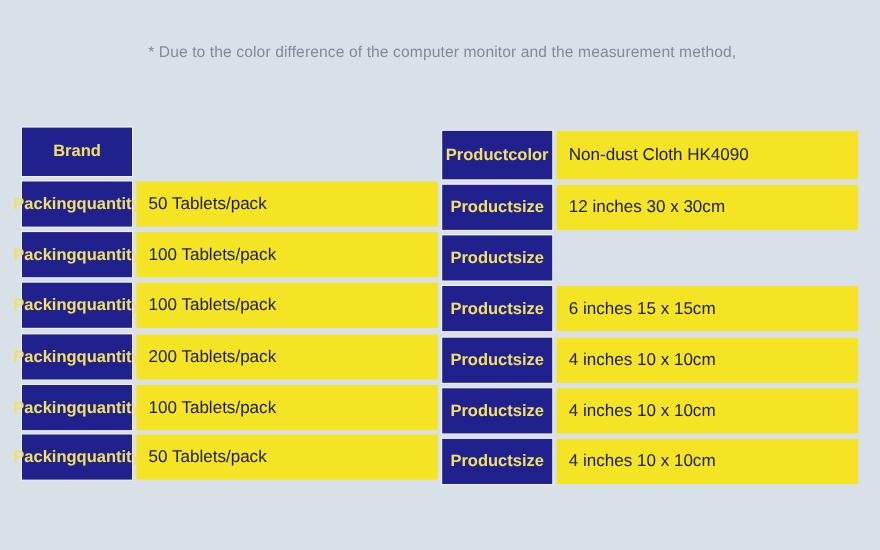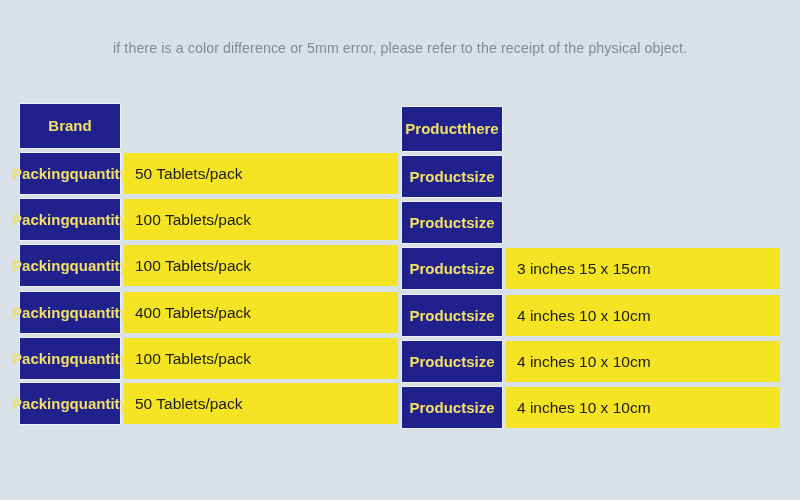--- a/index.html
+++ b/index.html
@@ -28,21 +28,21 @@
     letter-spacing: 0.1px;
     font-family: "Liberation Sans", sans-serif;
   }
   .note-line { display: block; white-space: nowrap; }
   .note-line-1 { padding-left: 4px; }
 
   
   .tables {
     position: absolute;
     left: 20px;
-    top: 104px;
+    top: 116px;
     width: 760px;
     height: 345px;
     display: flex;
     flex-direction: row;
     justify-content: space-between;
   }
   .spec-table {
     width: 378px;
     display: flex;
     flex-direction: column;
@@ -93,21 +93,21 @@
   .spec-table.left  .spec-row:nth-child(1) { height: 44px; }
   .spec-table.left  .spec-row:nth-child(4) { margin-bottom: 6px; }
   .spec-table.left  .spec-row:nth-child(6) { margin-bottom: 4px; }
   .spec-table.right .spec-row:nth-child(1) { height: 44px; }
   .spec-table.right .spec-row:nth-child(4) { margin-bottom: 6px; }
 </style>
 </head>
 <body>
 
 <div class="note">
-  <span class="note-line note-line-2">if there is a color difference or 5mm error, please refer to the receipt of the physical object.</span>
+  <span class="note-line note-line-1">* Due to the color difference of the computer monitor and the measurement method,</span>
 </div>
 
 <div class="tables">
 
   <div class="spec-table left">
     <div class="spec-row">
       <div class="spec-label">
         <span class="lbl-txt">Brand</span>
 
       </div>
@@ -131,21 +131,21 @@
         <span class="lbl-txt">Packing</span>
         <span class="lbl-txt">quantity</span>
       </div>
       <div class="spec-value">100 Tablets/pack</div>
     </div>
     <div class="spec-row">
       <div class="spec-label">
         <span class="lbl-txt">Packing</span>
         <span class="lbl-txt">quantity</span>
       </div>
-      <div class="spec-value">400 Tablets/pack</div>
+      <div class="spec-value">200 Tablets/pack</div>
     </div>
     <div class="spec-row">
       <div class="spec-label">
         <span class="lbl-txt">Packing</span>
         <span class="lbl-txt">quantity</span>
       </div>
       <div class="spec-value">100 Tablets/pack</div>
     </div>
     <div class="spec-row">
       <div class="spec-label">
@@ -153,41 +153,43 @@
         <span class="lbl-txt">quantity</span>
       </div>
       <div class="spec-value">50 Tablets/pack</div>
     </div>
   </div>
 
   <div class="spec-table right">
     <div class="spec-row">
       <div class="spec-label">
         <span class="lbl-txt">Product</span>
-        <span class="lbl-txt">there</span>
-      </div>
-    </div>
-    <div class="spec-row">
-      <div class="spec-label">
-        <span class="lbl-txt">Product</span>
-        <span class="lbl-txt">size</span>
-      </div>
-    </div>
-    <div class="spec-row">
-      <div class="spec-label">
-        <span class="lbl-txt">Product</span>
-        <span class="lbl-txt">size</span>
-      </div>
-    </div>
-    <div class="spec-row">
-      <div class="spec-label">
-        <span class="lbl-txt">Product</span>
-        <span class="lbl-txt">size</span>
-      </div>
-      <div class="spec-value">3 inches 15 x 15cm</div>
+        <span class="lbl-txt">color</span>
+      </div>
+      <div class="spec-value">Non-dust Cloth HK4090</div>
+    </div>
+    <div class="spec-row">
+      <div class="spec-label">
+        <span class="lbl-txt">Product</span>
+        <span class="lbl-txt">size</span>
+      </div>
+      <div class="spec-value">12 inches 30 x 30cm</div>
+    </div>
+    <div class="spec-row">
+      <div class="spec-label">
+        <span class="lbl-txt">Product</span>
+        <span class="lbl-txt">size</span>
+      </div>
+    </div>
+    <div class="spec-row">
+      <div class="spec-label">
+        <span class="lbl-txt">Product</span>
+        <span class="lbl-txt">size</span>
+      </div>
+      <div class="spec-value">6 inches 15 x 15cm</div>
     </div>
     <div class="spec-row">
       <div class="spec-label">
         <span class="lbl-txt">Product</span>
         <span class="lbl-txt">size</span>
       </div>
       <div class="spec-value">4 inches 10 x 10cm</div>
     </div>
     <div class="spec-row">
       <div class="spec-label">

